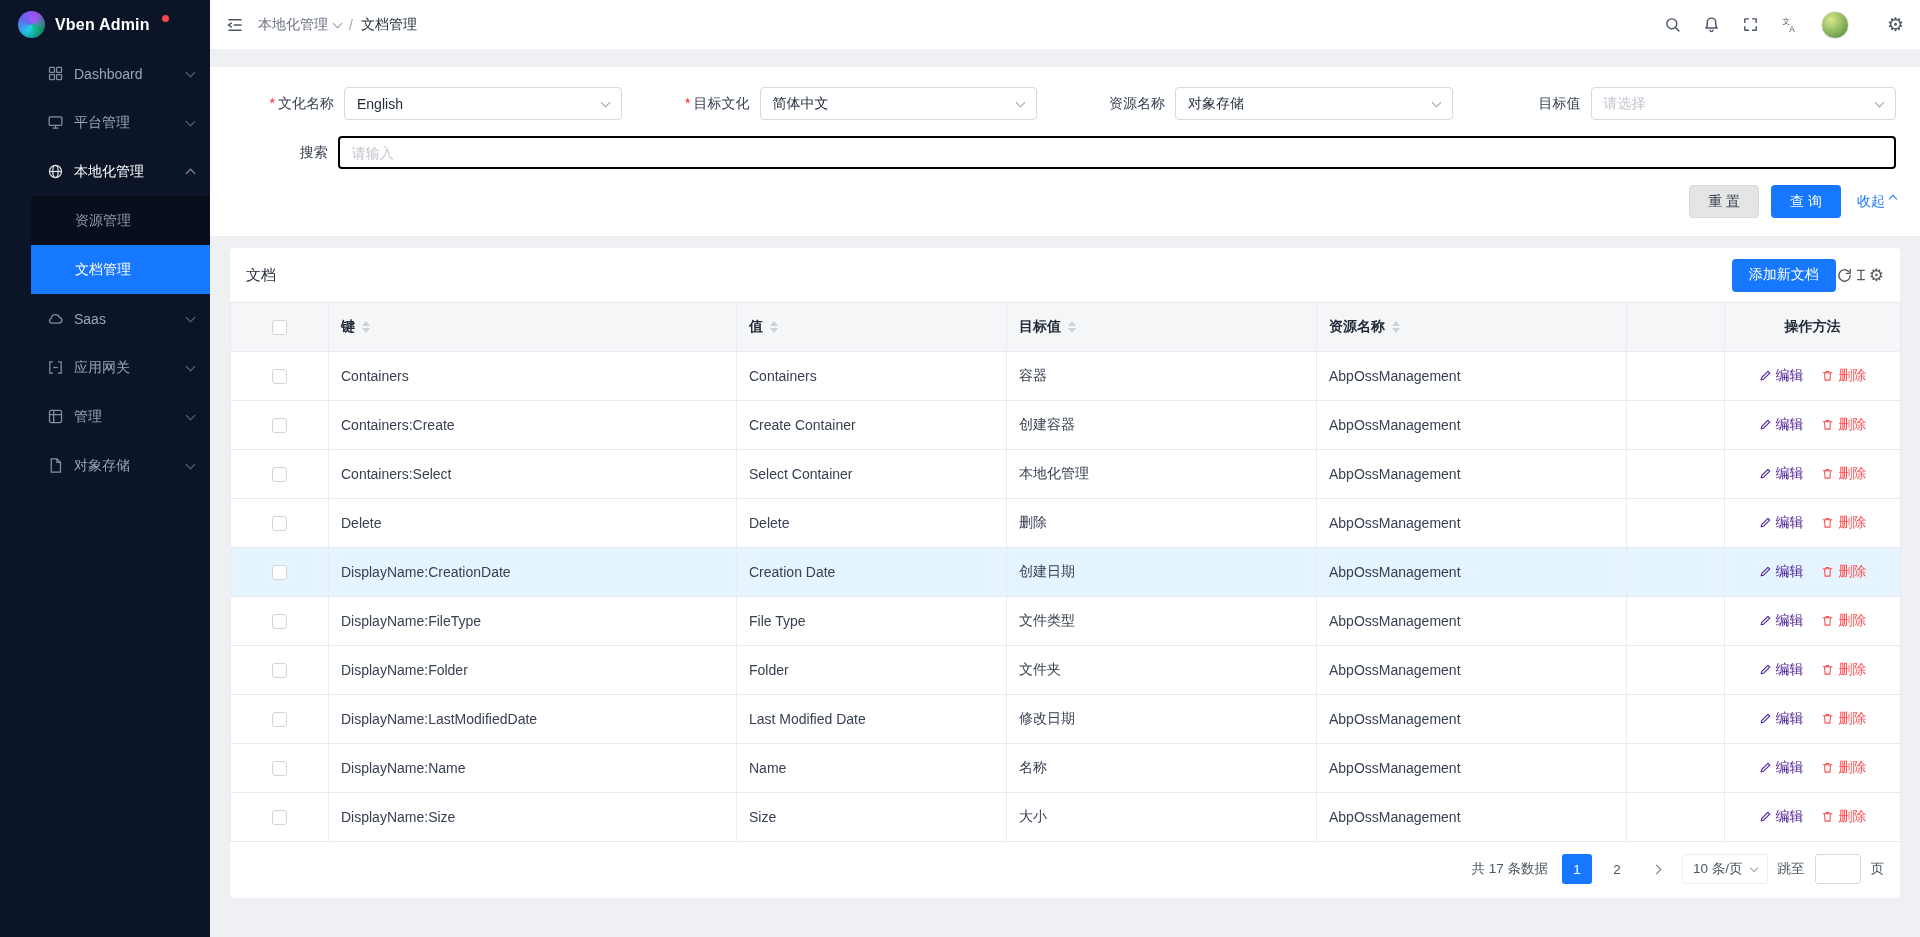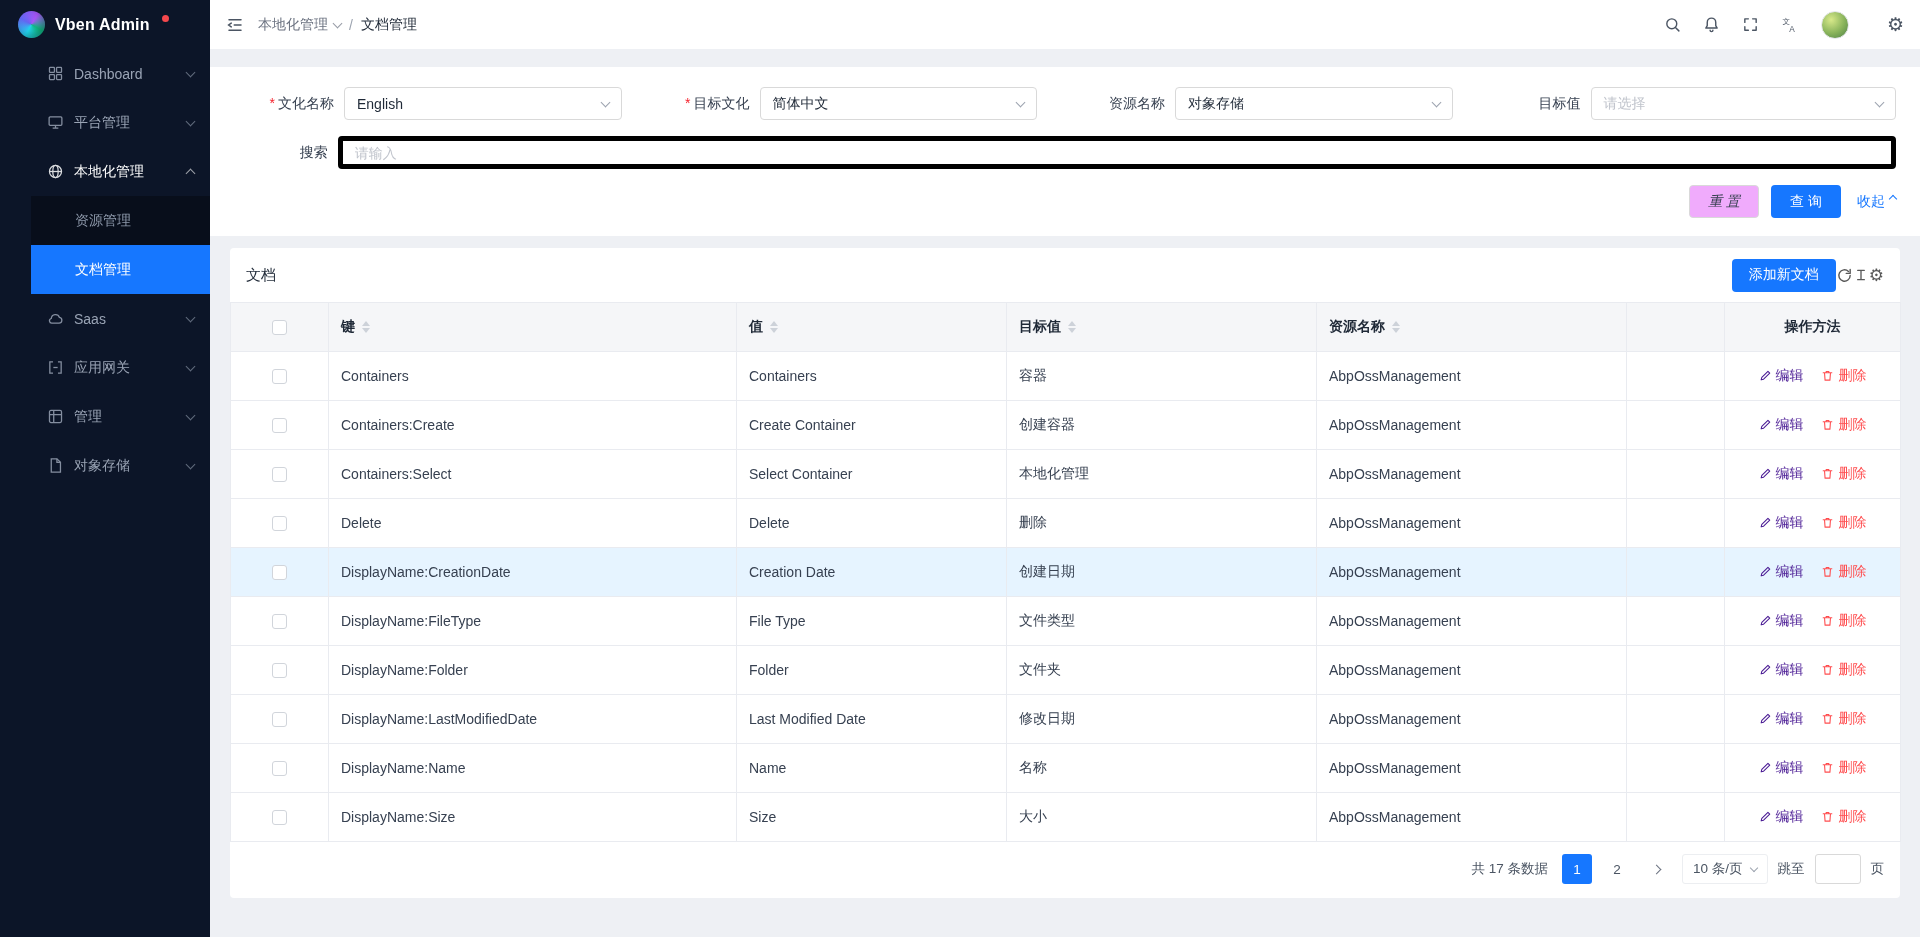--- a/index.html
+++ b/index.html
@@ -45,25 +45,25 @@
   .filter-row { display:flex; align-items:center; }
   .filter-group { flex:1; display:flex; align-items:center; min-width:0; }
   .filter-label { width:110px; text-align:right; padding-right:10px; white-space:nowrap; color:#374151; }
   .req { color:#f5222d; margin-right:3px; }
   .filter-control { flex:1; margin-right:28px; }
   .filter-group:last-child .filter-control { margin-right:0; }
   .select { height:33px; border:1px solid #d9d9d9; border-radius:4px; background:#fff; display:flex; align-items:center; justify-content:space-between; padding:0 12px; cursor:pointer; color:#1f2937; }
   .select .cv { width:7px; height:7px; border-right:1.4px solid #9ca3af; border-bottom:1.4px solid #9ca3af; transform:rotate(45deg); margin-top:-3px; }
   .select-value.placeholder { color:#c0c4cc; }
   .search-row { margin-top:16px; display:flex; align-items:center; }
-  .text-input { height:33px; border:5px solid #000000; border-radius:4px; padding:0 12px; font-size:14px; color:#1f2937; width:100%; outline:none; font-family:inherit; }
+  .text-input { height:33px; border:2px solid #000000; border-radius:4px; padding:0 12px; font-size:14px; color:#1f2937; width:100%; outline:none; font-family:inherit; }
   .text-input::placeholder { color:#c0c4cc; }
   .filter-actions { margin-top:16px; display:flex; justify-content:flex-end; align-items:center; gap:12px; }
   .btn { height:33px; padding:0 18px; border-radius:4px; font-size:14px; display:inline-flex; align-items:center; justify-content:center; cursor:pointer; border:1px solid transparent; font-family:inherit; }
-  .btn-default { background:#f0abfc; border-color:#d9d9d9; color:#374151;font-style:italic; }
+  .btn-default { background:#e5e5e5; border-color:#d9d9d9; color:#374151; }
   .btn-primary { background:#1677ff; color:#fff; }
   .link-collapse { color:#1677ff; display:inline-flex; gap:5px; cursor:pointer; margin-left:4px; }
   .link-collapse .cv { width:6px; height:6px; border-right:1.5px solid #1677ff; border-bottom:1.5px solid #1677ff; transform:rotate(-135deg); margin-top:3px; }
 
   
   .table-card { background:#fff; margin:12px 20px 0; border-radius:4px; }
   .card-header { height:54px; display:flex; align-items:center; padding:0 16px; }
   .card-title { font-size:15px; color:#1f2937; }
   .card-tools { margin-left:auto; display:flex; align-items:center; gap:0; color:#595959; }
   .btn-add { height:33px; padding:0 16px; }

